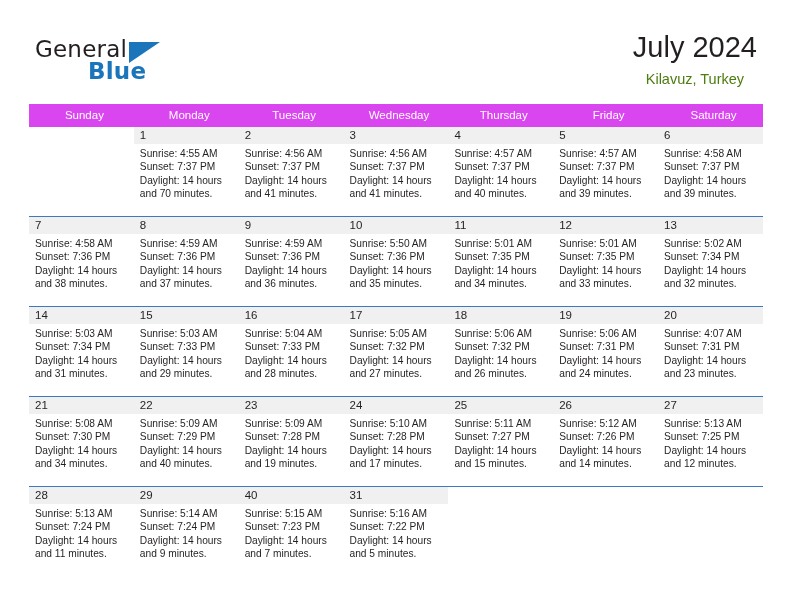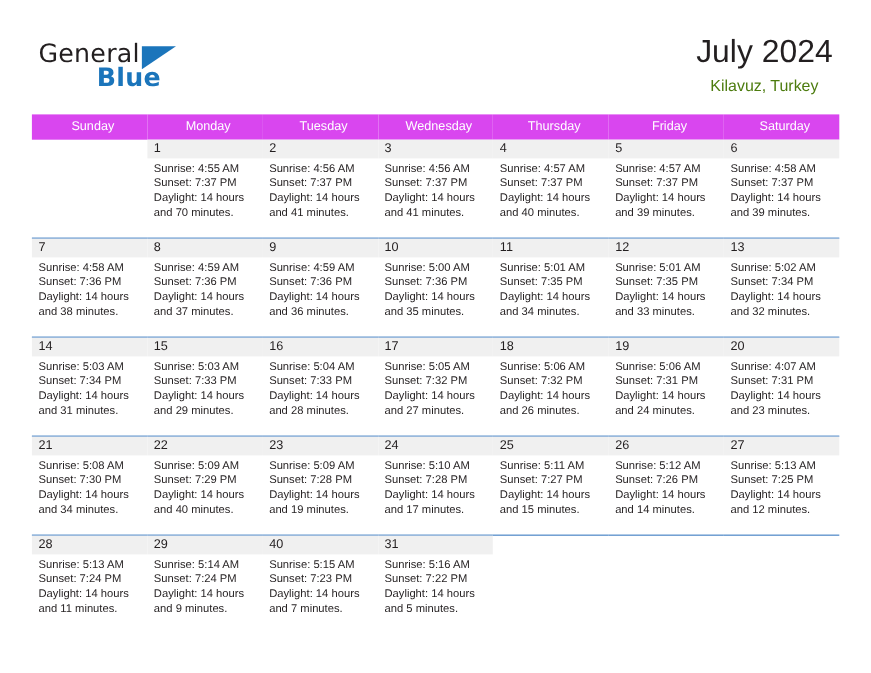--- a/index.html
+++ b/index.html
@@ -302,21 +302,21 @@
                 <div>Sunset: 7:36 PM</div>
                 <div>Daylight: 14 hours</div>
                 <div>and 36 minutes.</div>
               </div>
             </div>
           </td>
           <td>
             <div class="cell">
               <div class="daynum-band">10</div>
               <div class="cell-body">
-                <div>Sunrise: 5:00 AM</div>
+                <div>Sunrise: 5:50 AM</div>
                 <div>Sunset: 7:36 PM</div>
                 <div>Daylight: 14 hours</div>
                 <div>and 35 minutes.</div>
               </div>
             </div>
           </td>
           <td>
             <div class="cell">
               <div class="daynum-band">11</div>
               <div class="cell-body">

